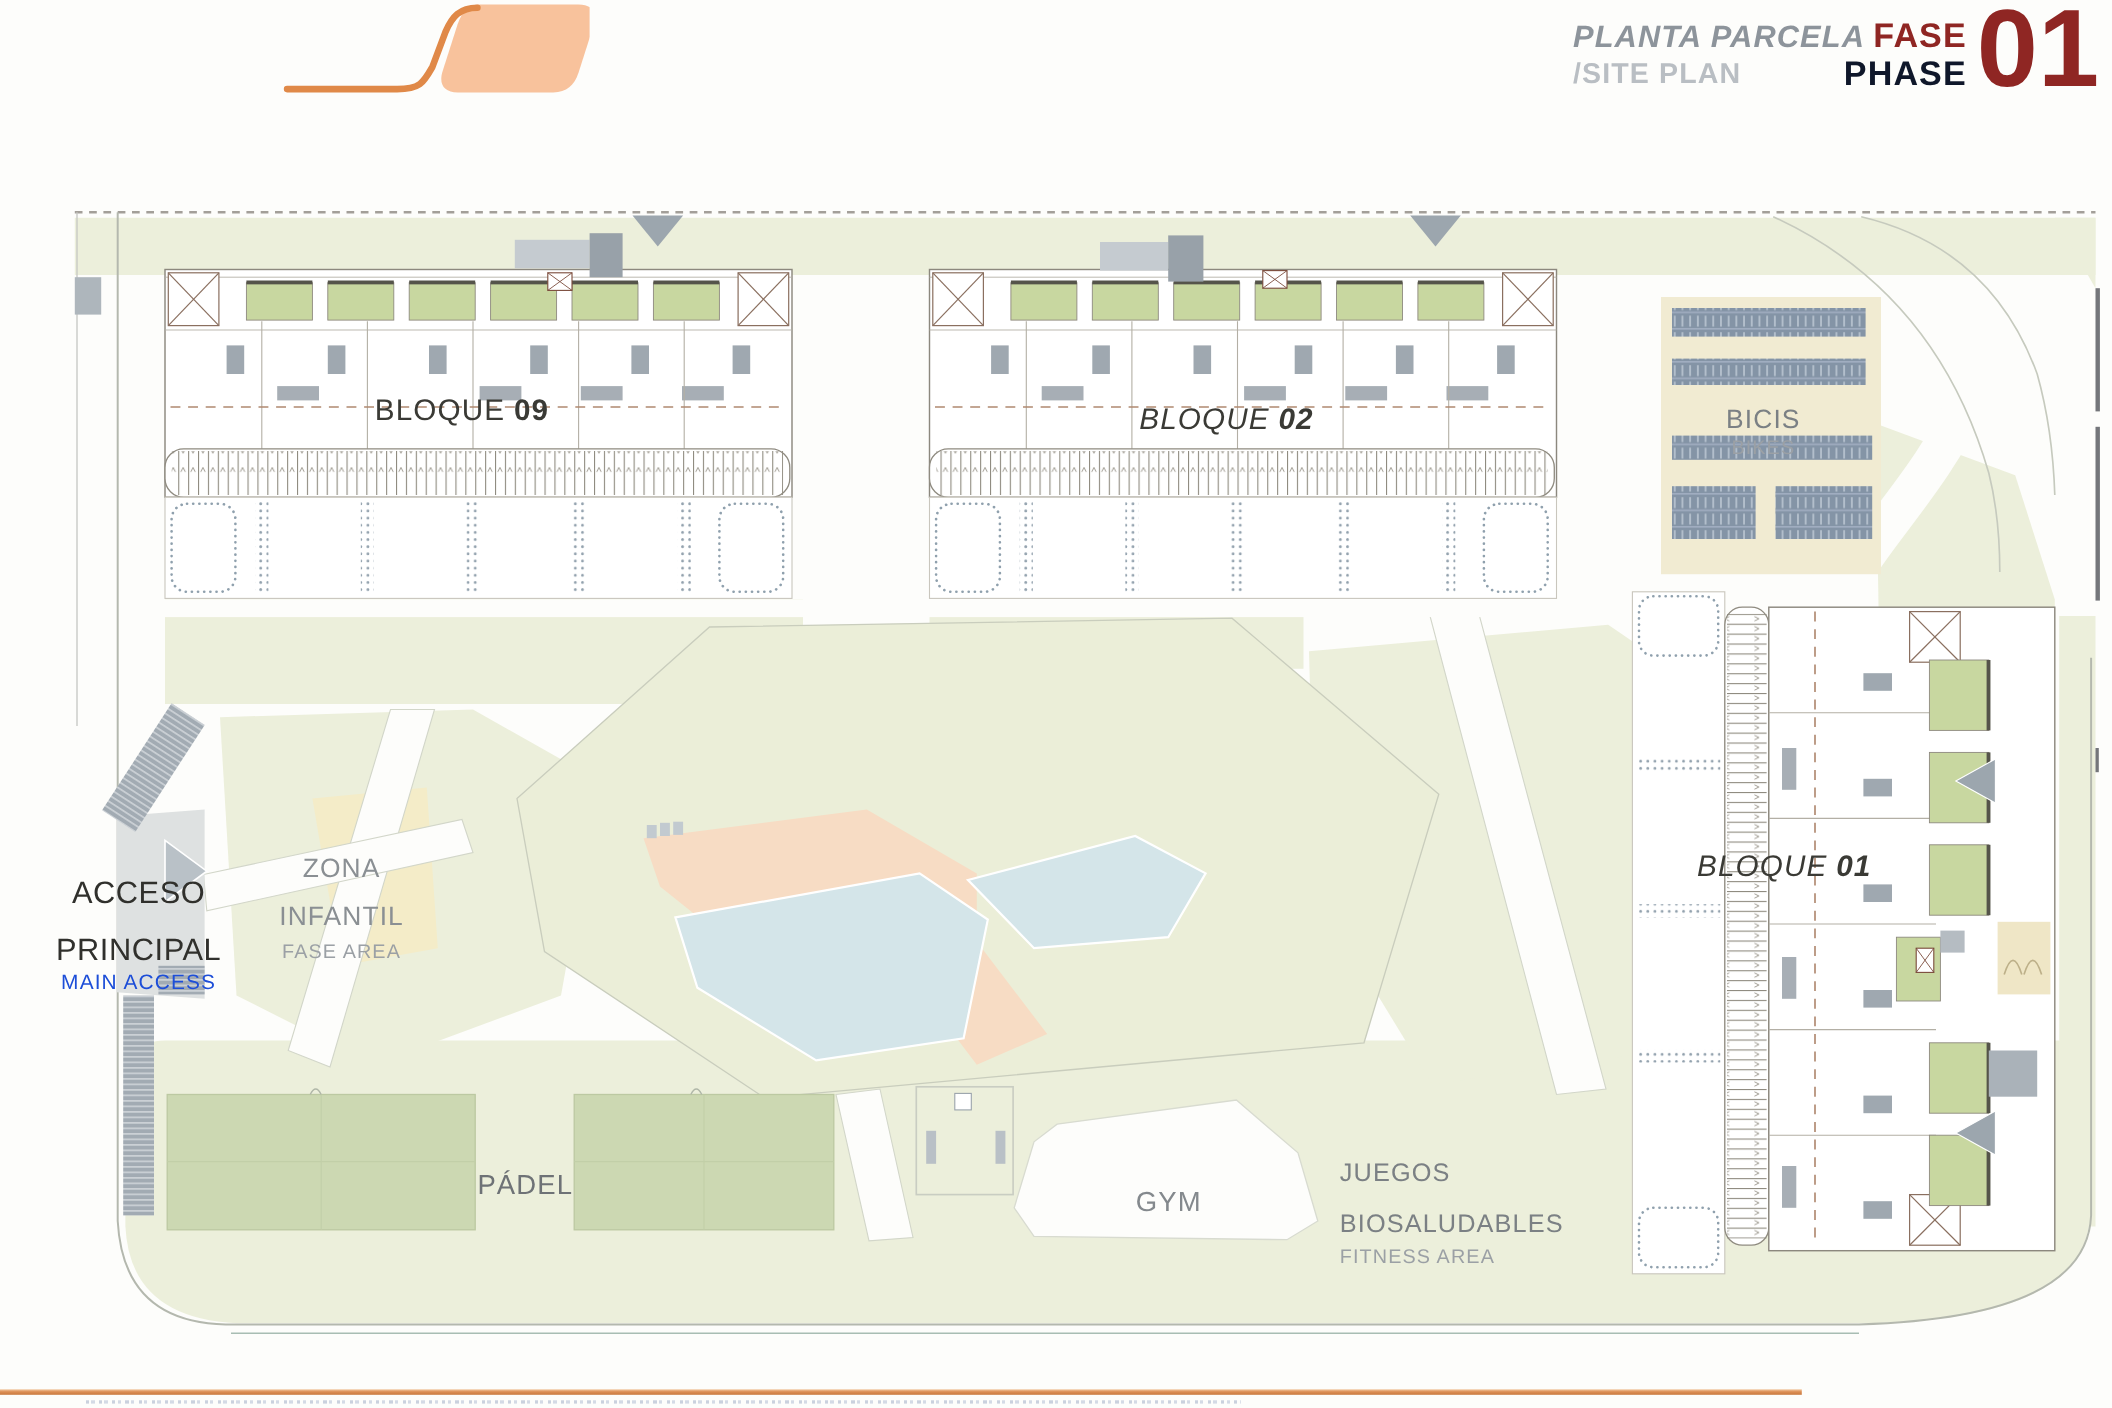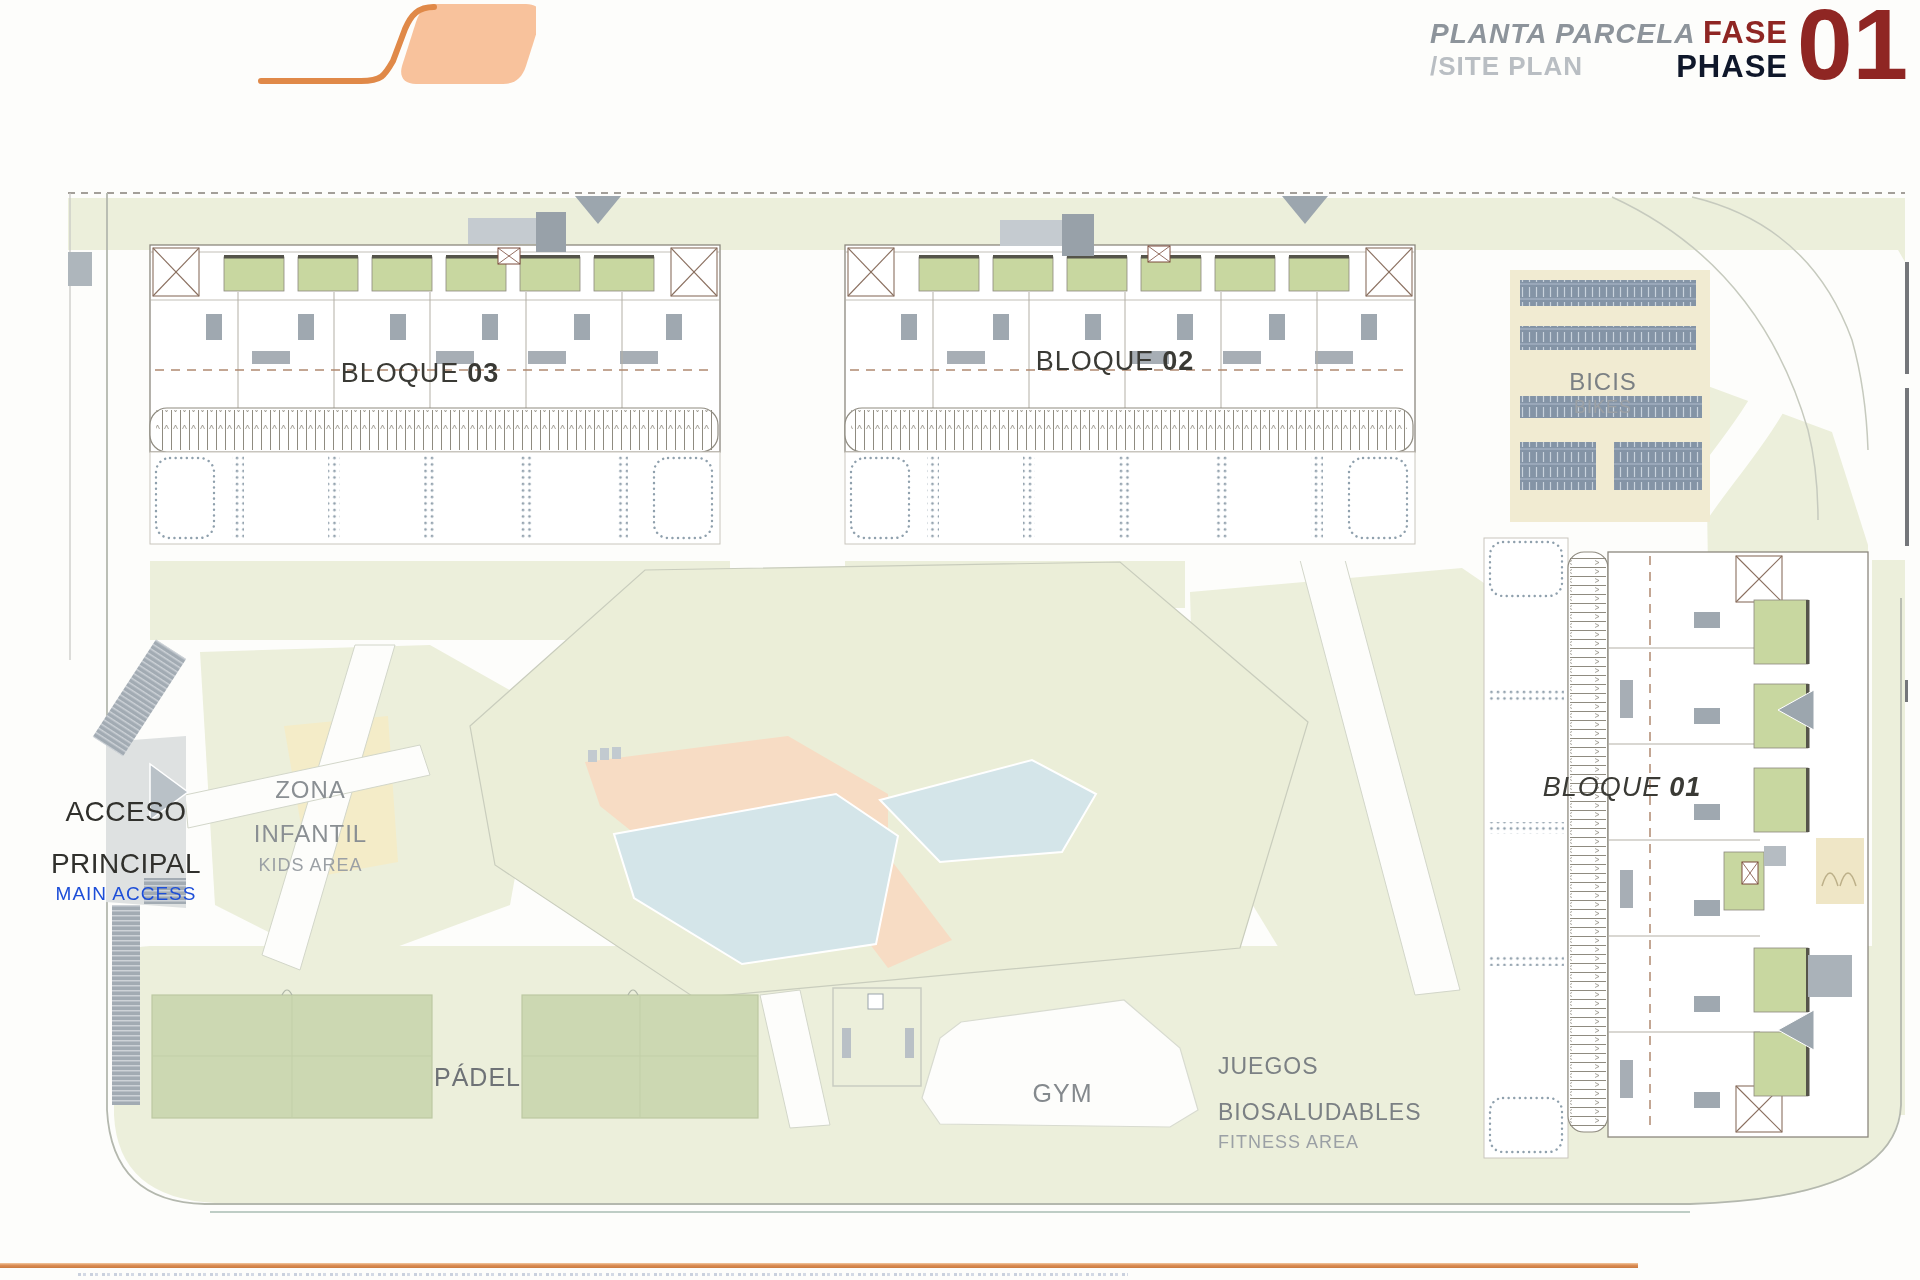--- a/index.html
+++ b/index.html
@@ -377,39 +377,39 @@
       <line x1="152" y1="1056" x2="432" y2="1056" stroke="#C2CFA8" stroke-width="1"></line>
       <line x1="292" y1="995" x2="292" y2="1118" stroke="#C2CFA8" stroke-width="1"></line>
       <rect x="522" y="995" width="236" height="123" fill="#CCD8B2" stroke="#BCC9A2" stroke-width="1.2"></rect>
       <line x1="522" y1="1056" x2="758" y2="1056" stroke="#C2CFA8" stroke-width="1"></line>
       <line x1="640" y1="995" x2="640" y2="1118" stroke="#C2CFA8" stroke-width="1"></line>
       <path d="M282,995 q5,-10 10,0 M628,995 q5,-10 10,0" fill="none" stroke="#B0B7A8" stroke-width="1.2"></path>
     </g>
   </svg>
 
   <div class="lbl blk" style="left:310px;top:358px;width:220px;">
-    <span>BLOQUE</span><span class="num">03</span>
-  </div>
-  <div class="lbl blk" style="left:1005px;top:346px;width:220px;">
+    <span>BLOQUE</span><span class="num">09</span>
+  </div>
+  <div class="lbl blk" style="left:1005px;top:366px;width:220px;font-style:italic;">
     <span>BLOQUE</span><span class="num">02</span>
   </div>
   <div class="lbl blk" style="left:1512px;top:772px;width:220px;font-style:italic;">
     <span>BLOQUE</span><span class="num">01</span>
   </div>
 
   <div class="lbl" style="left:1528px;top:352px;width:150px;">
     <span class="es">BICIS</span>
     <span class="en">BIKES</span>
   </div>
 
 
   <div class="lbl lbl-zona" style="left:228px;top:760px;width:165px;">
     <span class="es">ZONA</span>
     <span class="es">INFANTIL</span>
-    <span class="en" style="margin-top:6px;">KIDS AREA</span>
+    <span class="en" style="margin-top:6px;">FASE AREA</span>
   </div>
 
   <div class="lbl lbl-acceso" style="left:36px;top:778px;width:180px;">
     <span class="es">ACCESO</span>
     <span class="es">PRINCIPAL</span>
     <span class="en">MAIN ACCESS</span>
   </div>
 
   <div class="lbl lbl-pad" style="left:400px;top:1048px;width:155px;">
     <span class="es">PÁDEL</span>

